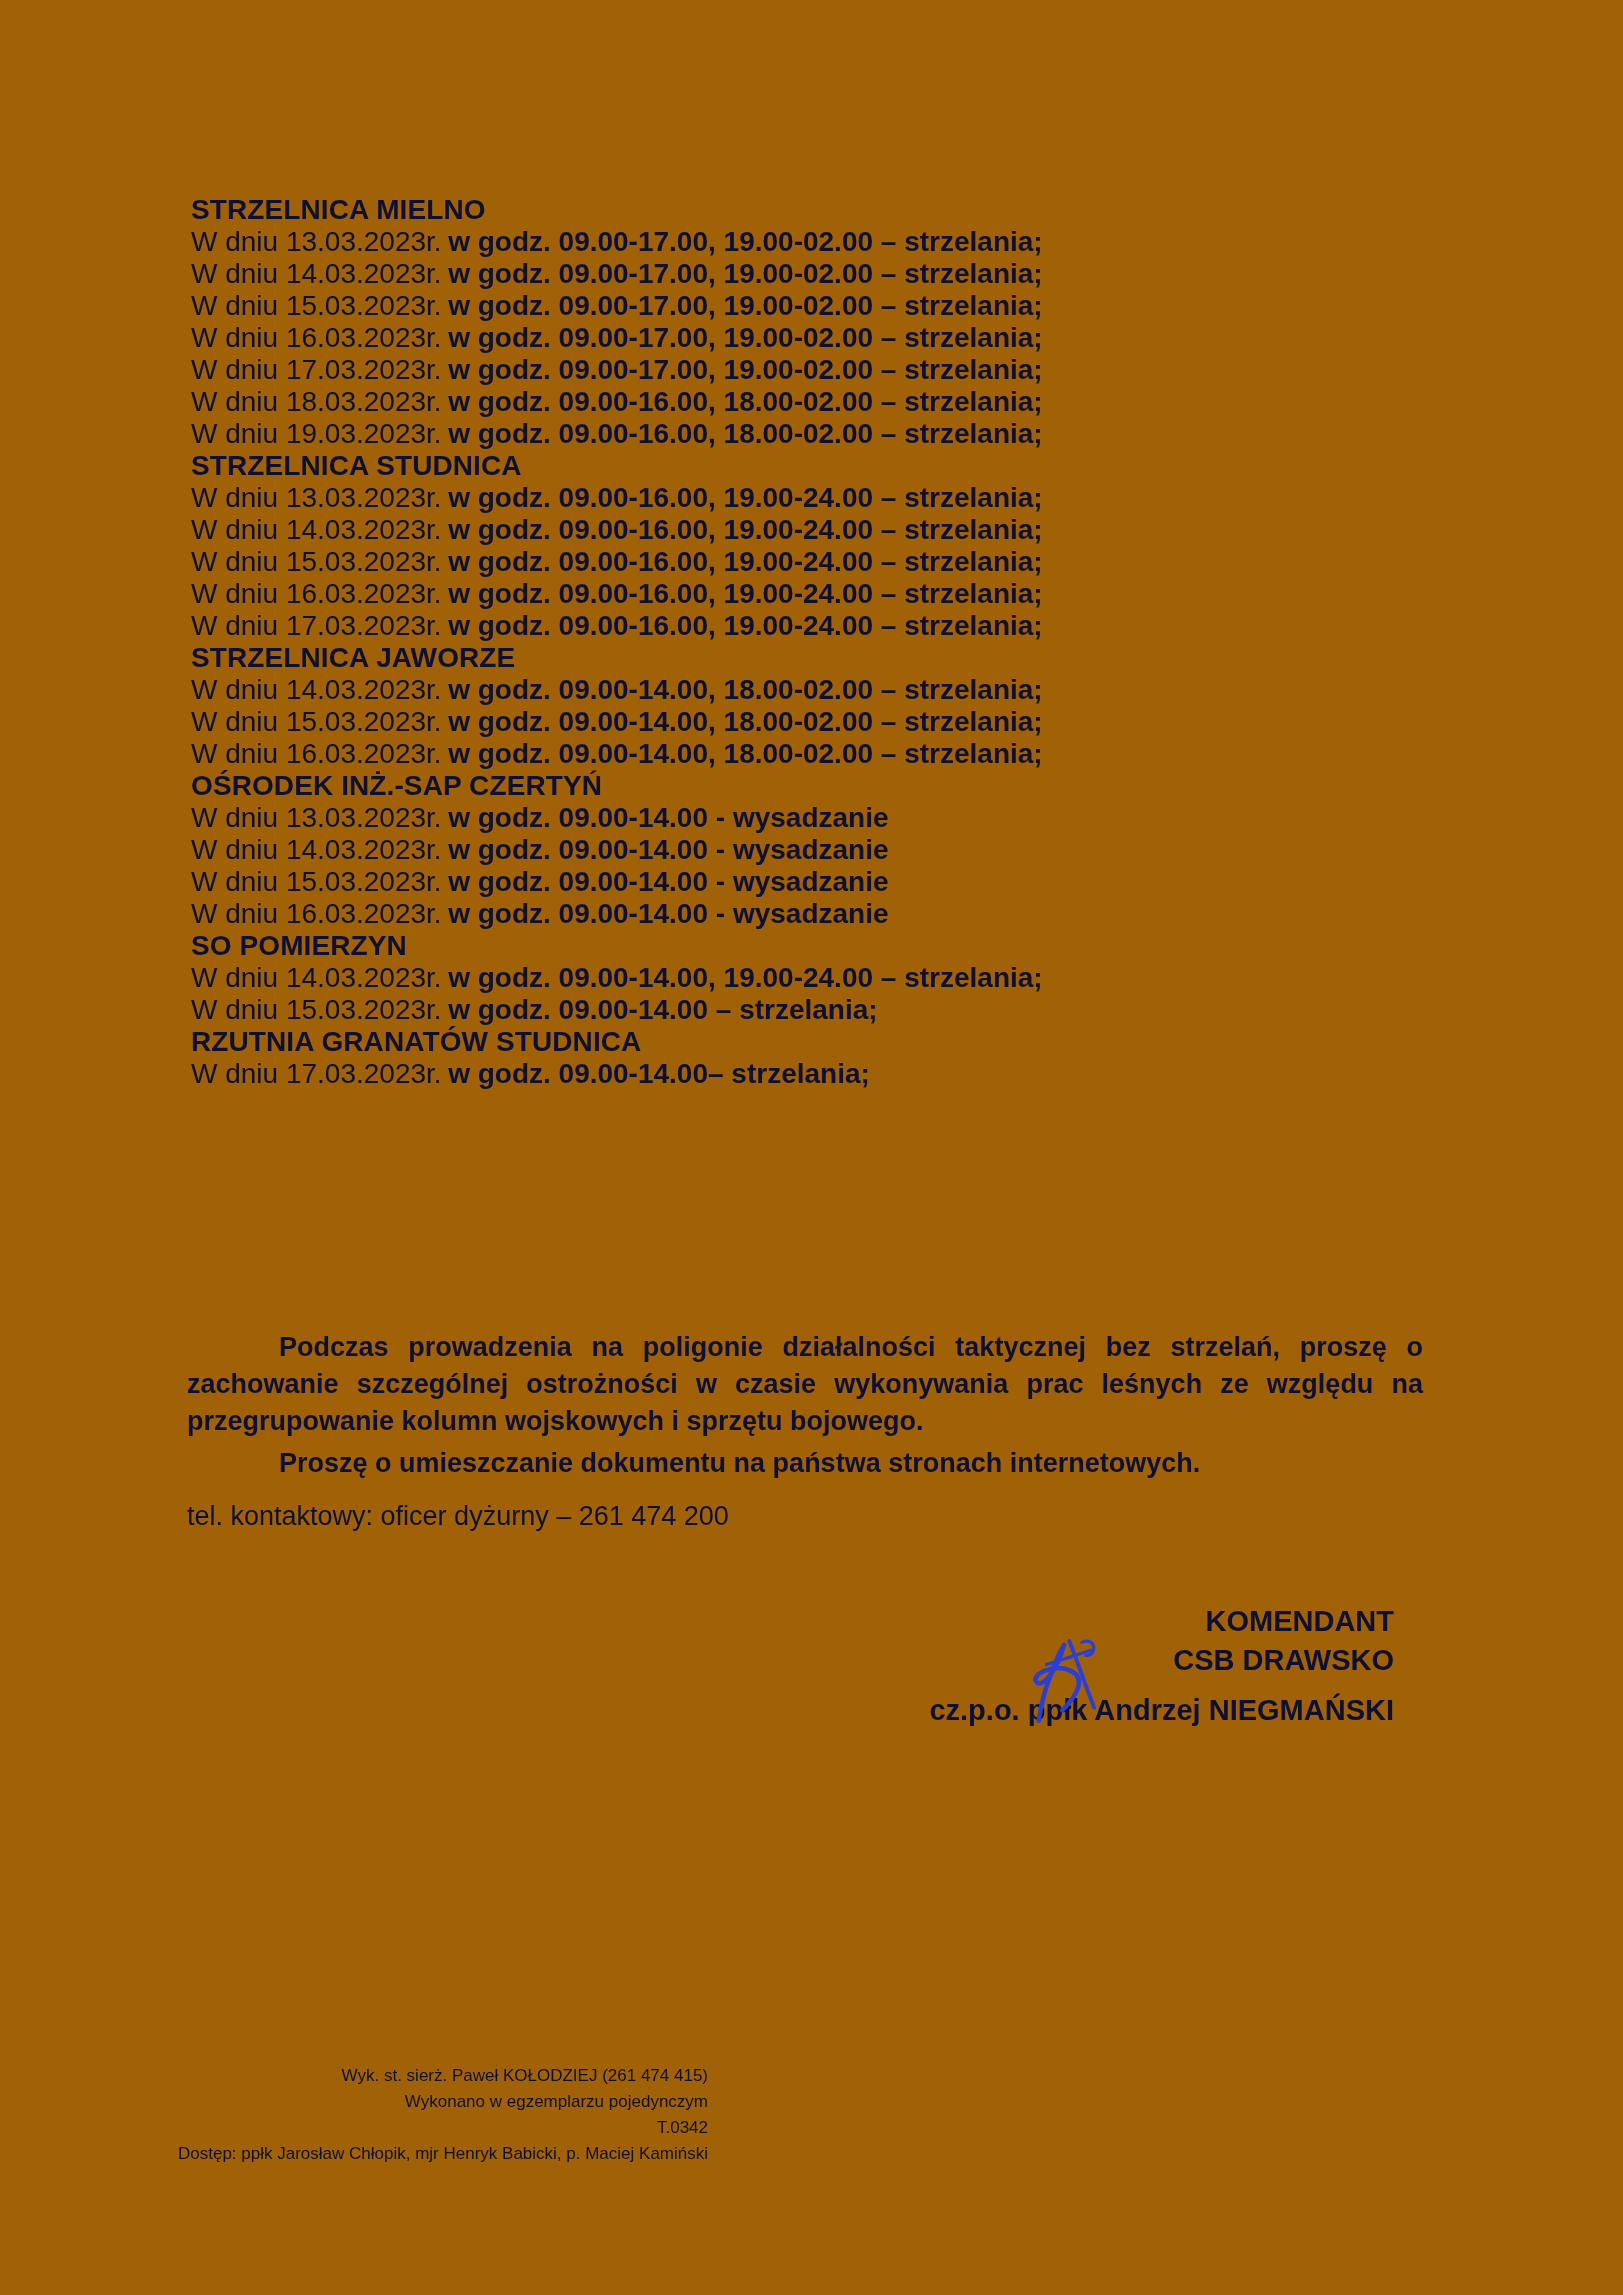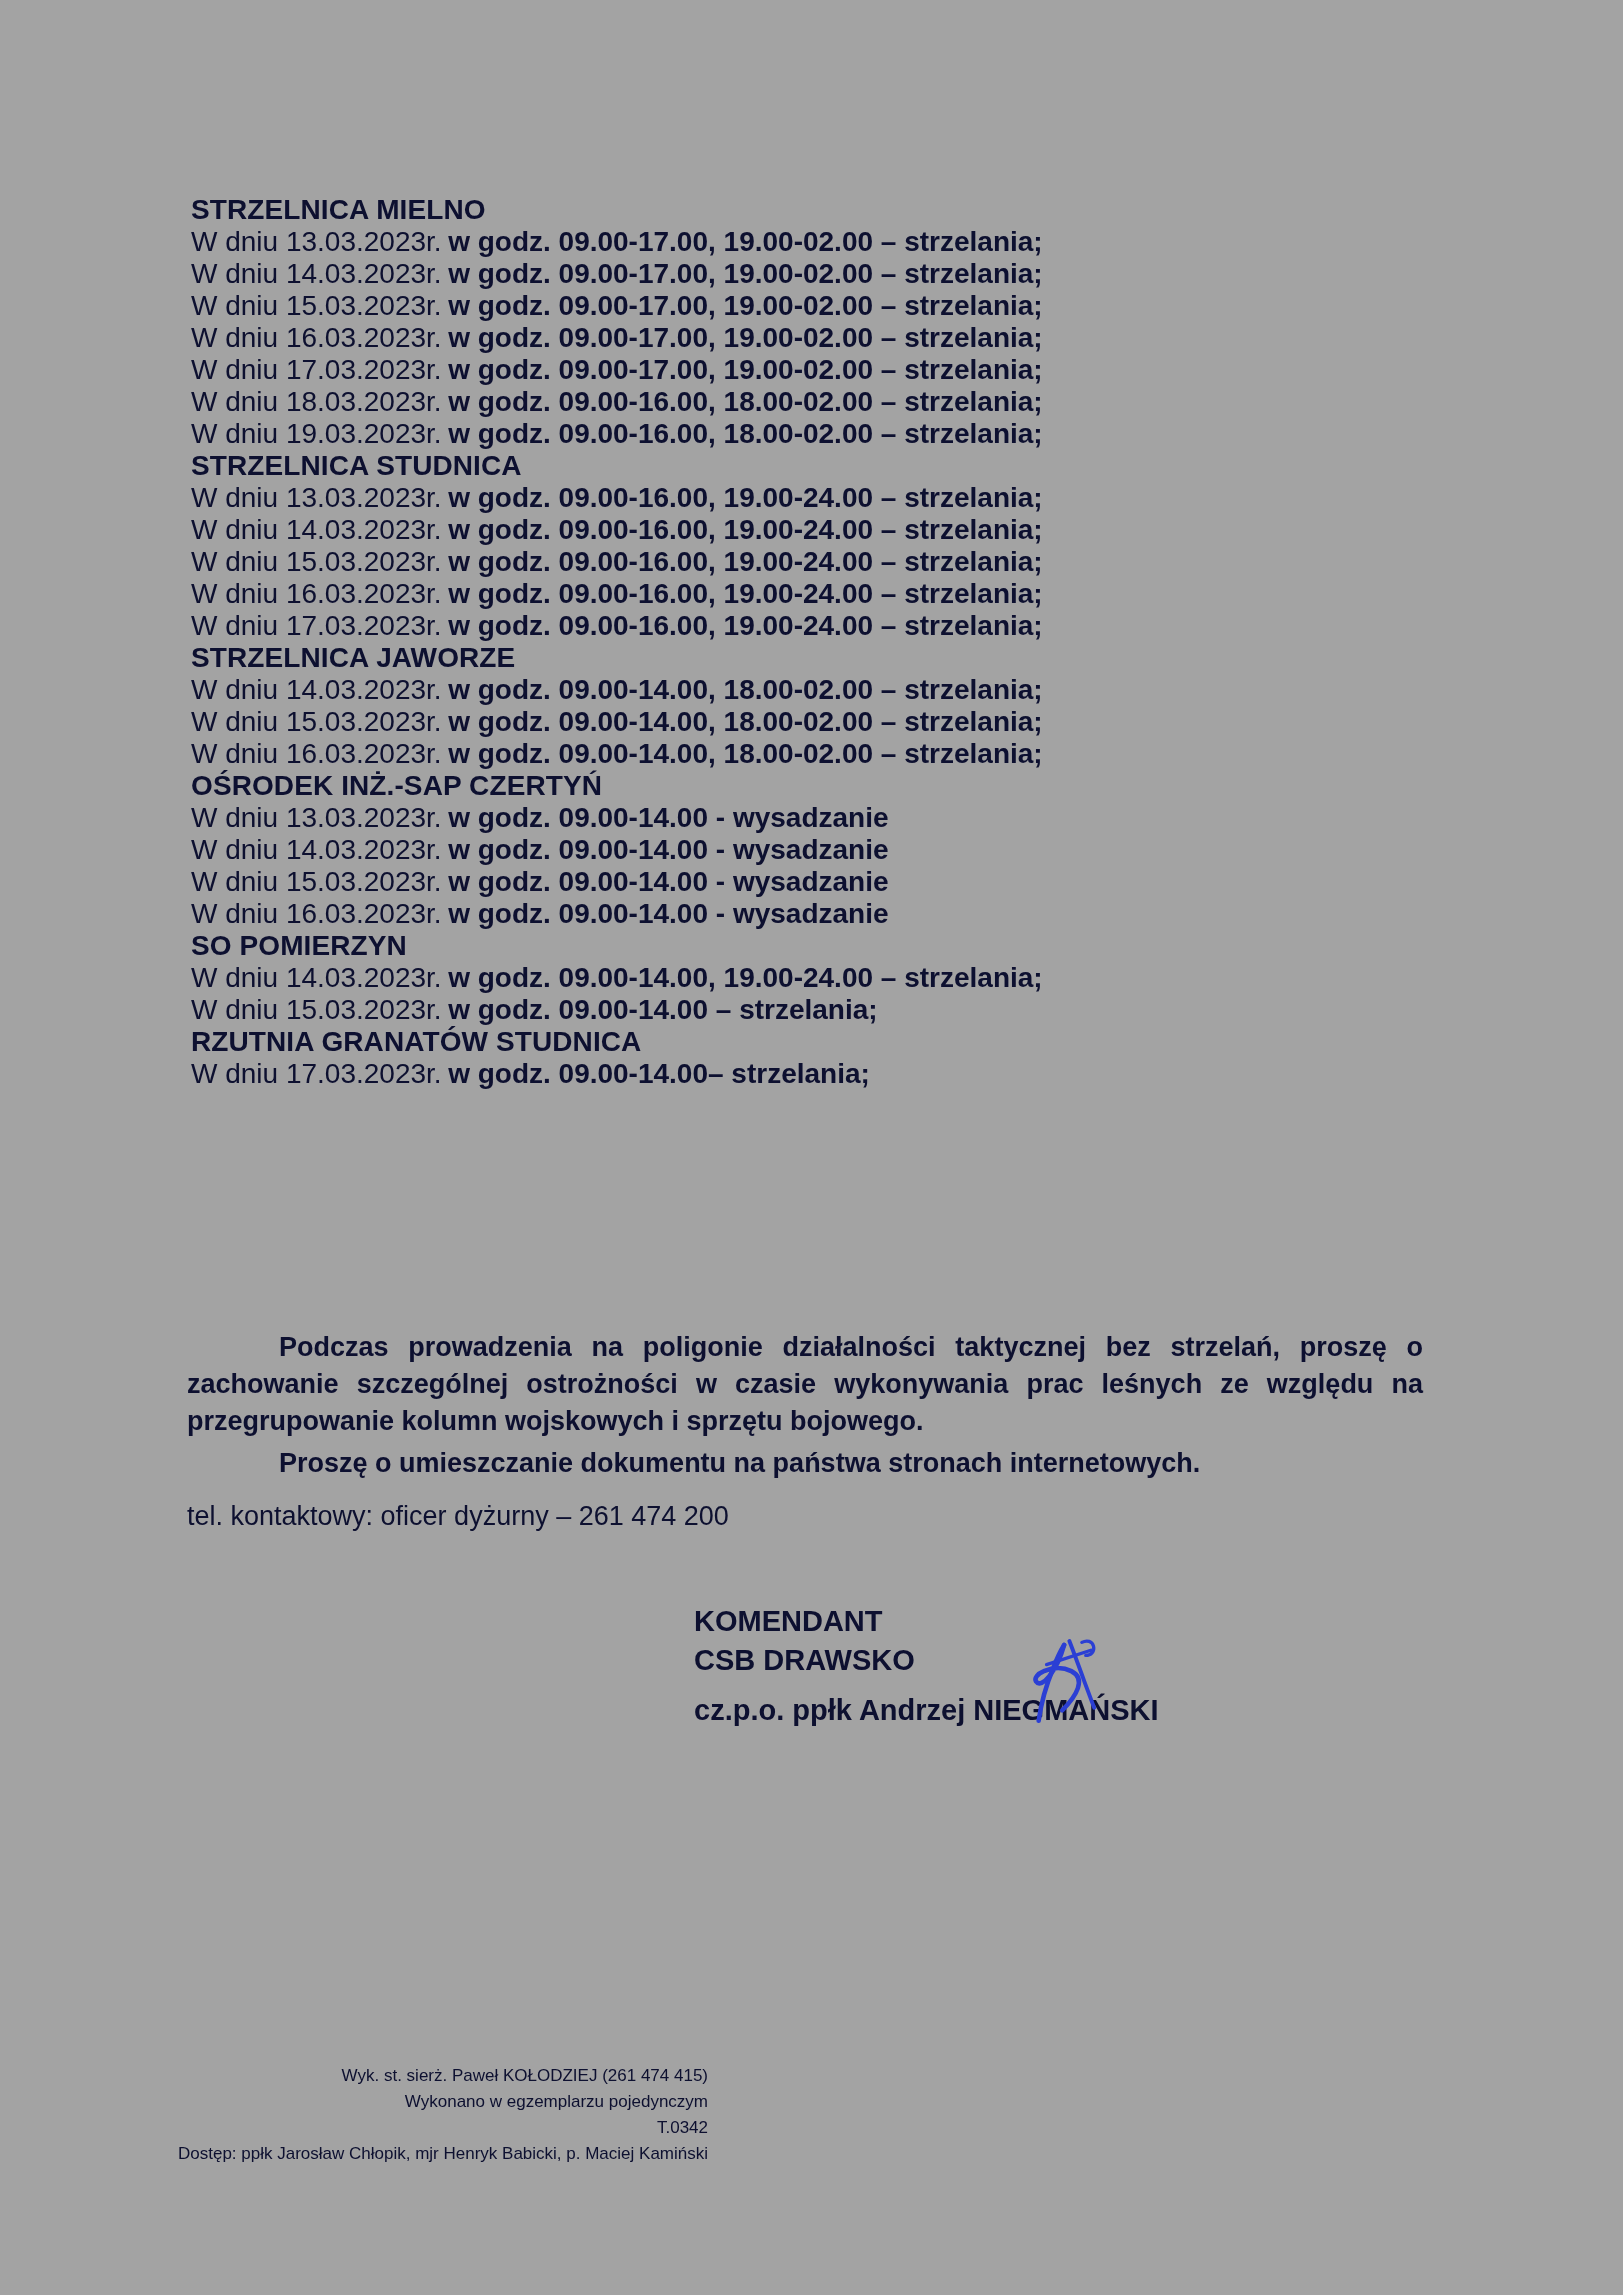--- a/index.html
+++ b/index.html
@@ -6,21 +6,21 @@
   html, body {
     margin: 0;
     padding: 0;
     background: #ffffff;
   }
 
   .page {
     position: relative;
     width: 1623px;
     height: 2295px;
-    background: #a3a3a3;
+    background: #a16207;
     color: #0d1030;
     font-family: "Liberation Sans", "DejaVu Sans", sans-serif;
     overflow: hidden;
   }
 
   
   .schedule {
     position: absolute;
     left: 191px;
     top: 194px;
@@ -87,21 +87,21 @@
     line-height: 33px;
     white-space: nowrap;
   }
 
   
   .signature {
     position: absolute;
     left: 694px;
     top: 1602px;
     width: 700px;
-    text-align: left;
+    text-align: right;
     font-size: 29px;
     font-weight: bold;
     line-height: 39px;
   }
 
   .signature .role-line {
     white-space: nowrap;
   }
 
   .sig-name-row {

